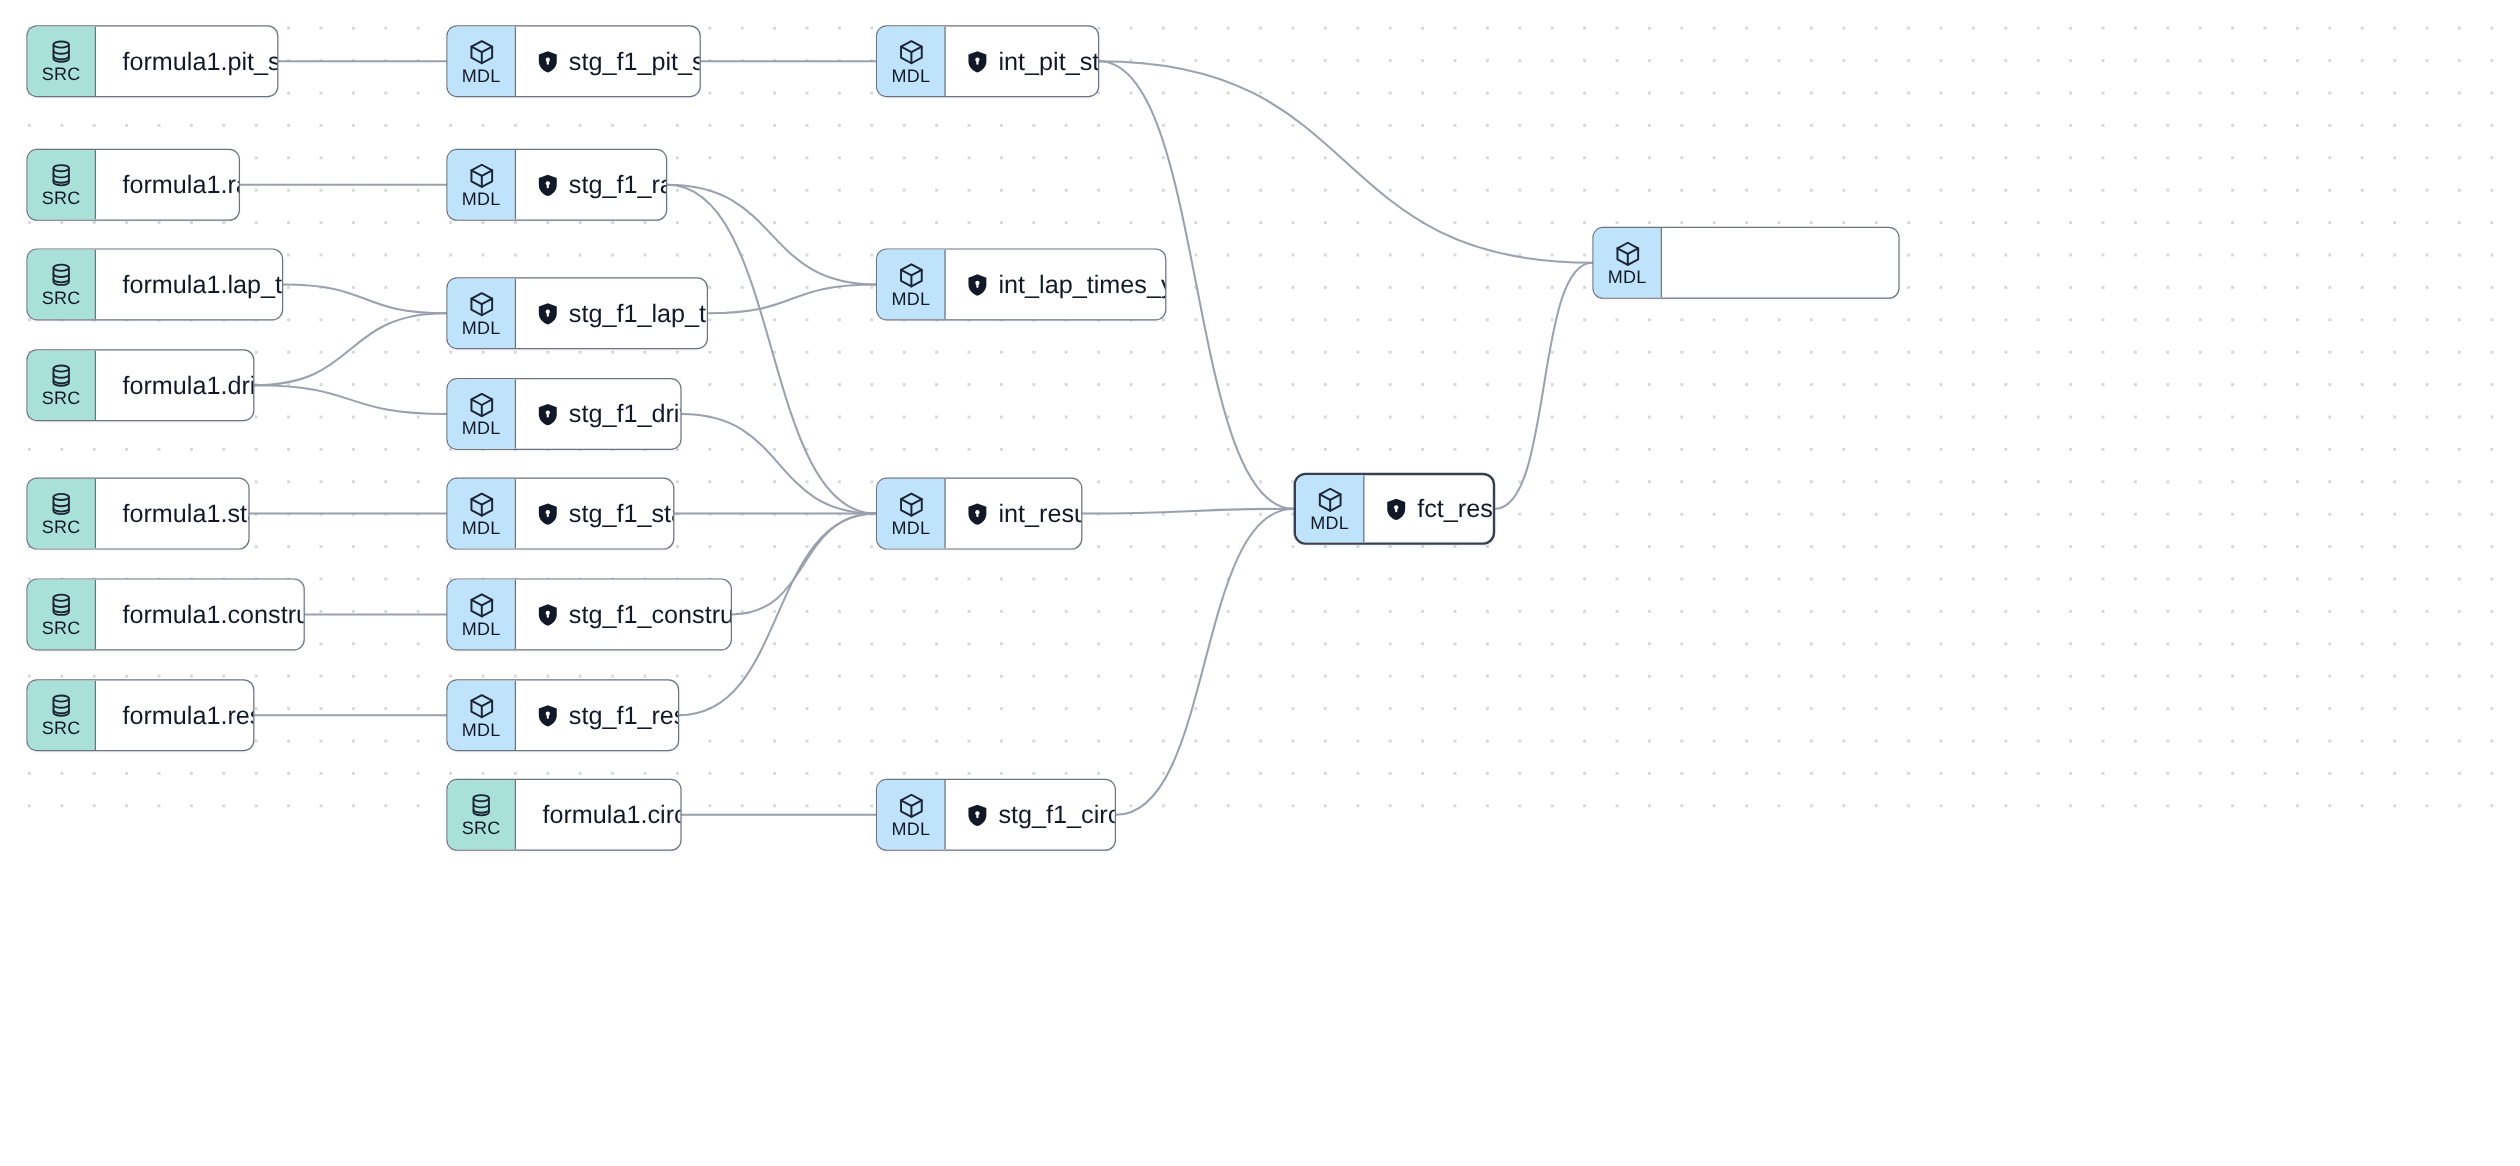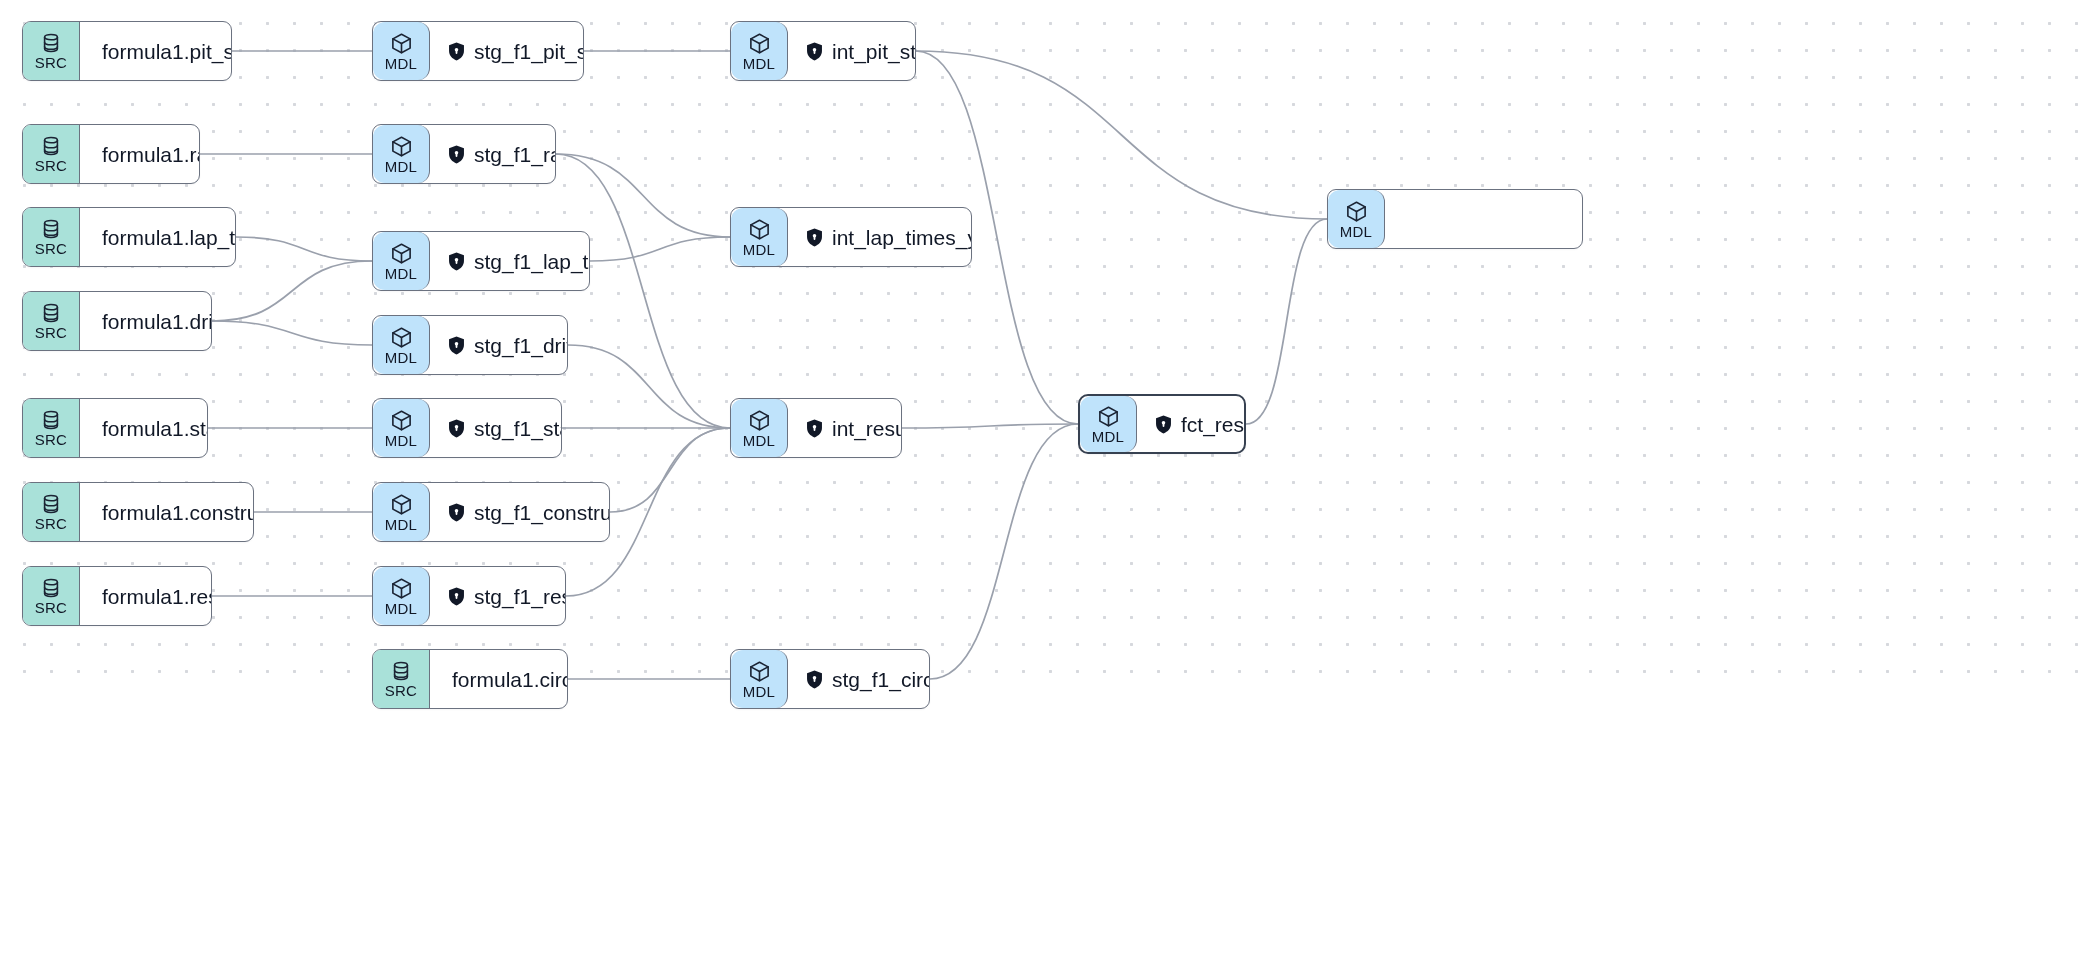--- a/index.html
+++ b/index.html
@@ -54,21 +54,21 @@
     flex: 0 0 auto;
     width: 57px;
     display: flex;
     flex-direction: column;
     align-items: center;
     justify-content: center;
     gap: 1px;
     border-right: 1.4px solid #6b7280;
   }
   .badge.src { background: #a9e1d9; }
-  .badge.mdl { background: #bfe3fb; border-radius: 12px; }
+  .badge.mdl { background: #bfe3fb; }
   .badge .glyph { display: block; line-height: 0; }
   .badge .kind {
     font-size: 15px;
     line-height: 1;
     color: #111827;
     letter-spacing: 0.2px;
     font-family: "Liberation Sans", sans-serif;
   }
   .body {
     flex: 1 1 auto;

